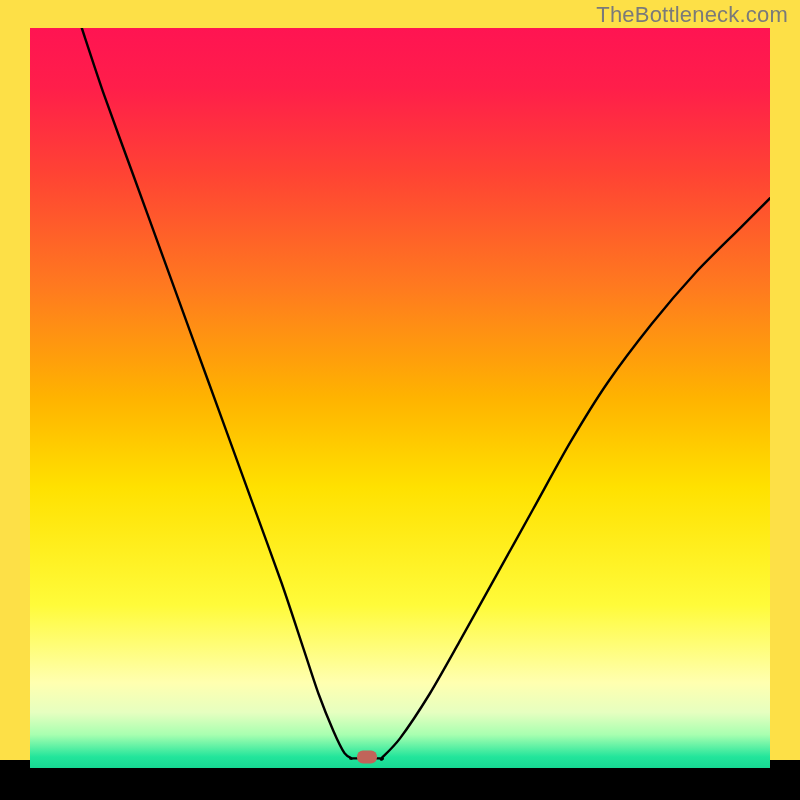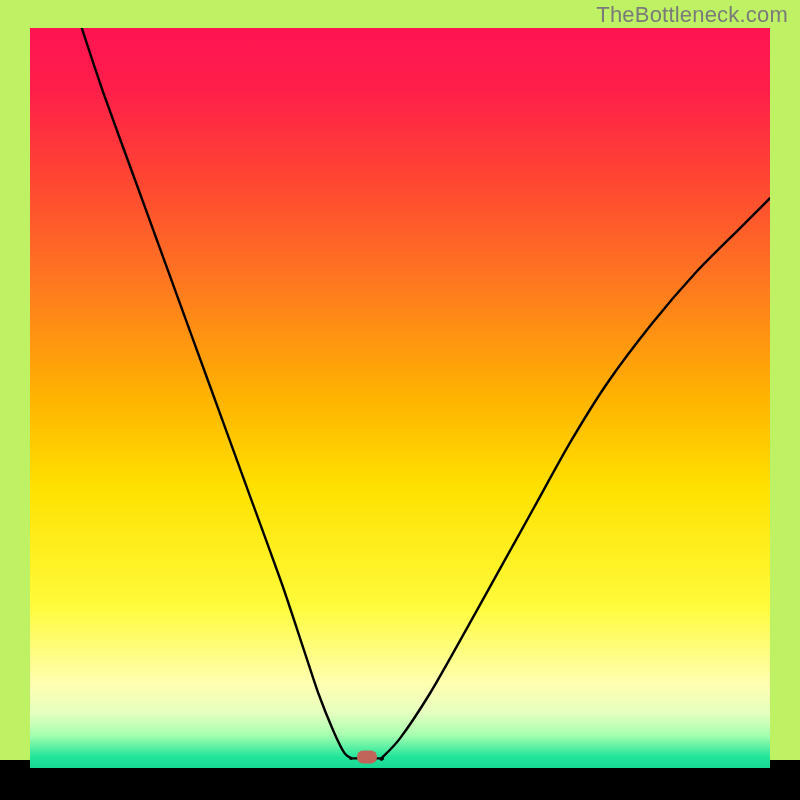--- a/index.html
+++ b/index.html
@@ -8,21 +8,21 @@
     width: 800px;
     height: 800px;
     background: #000;
     overflow: hidden;
     font-family: Arial, Helvetica, sans-serif;
   }
   .frame {
     position: relative;
     width: 800px;
     height: 760px;
-    background: #bef264;
+    background: #fde047;
   }
   .watermark {
     position: absolute;
     top: 2px;
     right: 12px;
     color: #7a7a7a;
     font-size: 22px;
     font-weight: 500;
     letter-spacing: 0.2px;
     z-index: 20;

